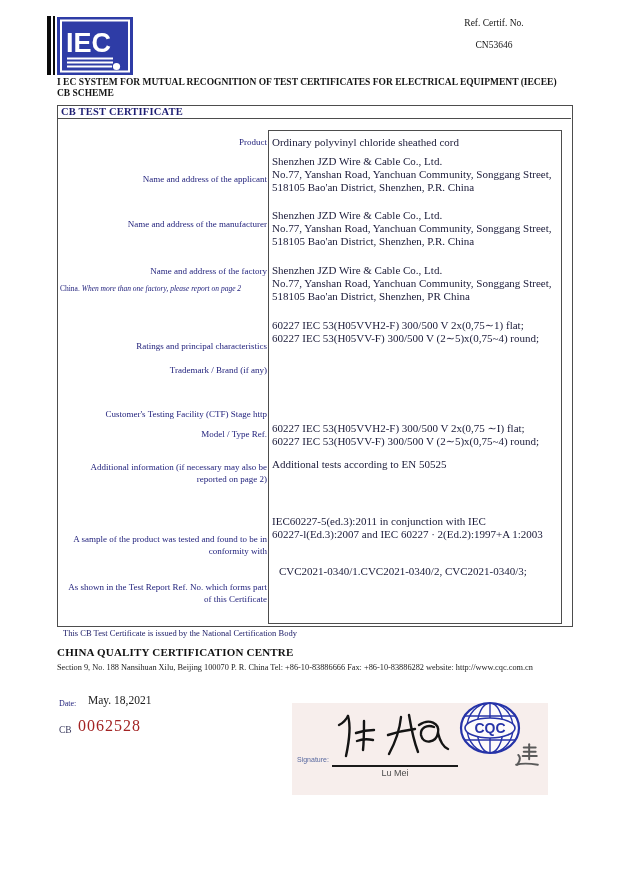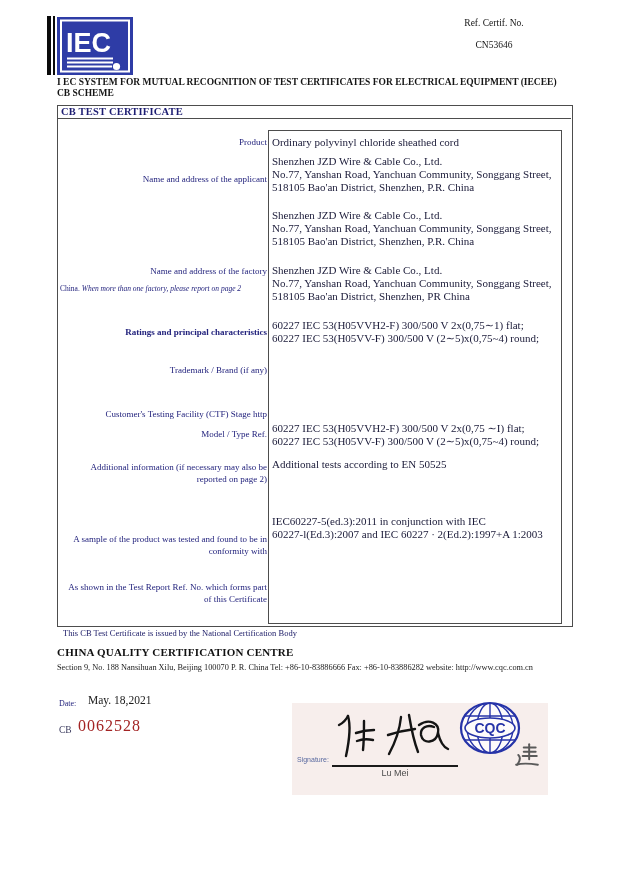--- a/index.html
+++ b/index.html
@@ -55,26 +55,27 @@
 
   <div class="scheme">I EC SYSTEM FOR MUTUAL RECOGNITION OF TEST CERTIFICATES FOR ELECTRICAL EQUIPMENT (IECEE) CB SCHEME</div>
 
   <div class="outer-box"></div>
   <div class="title-bar"></div>
   <div class="cert-title">CB TEST CERTIFICATE</div>
   <div class="inner-box"></div>
 
   <div class="lbl" style="top:137px;">Product</div>
   <div class="lbl" style="top:174px;">Name and address of the applicant</div>
+  <div class="lbl" style="top:219px;">Name and address of the manufacturer</div>
   <div class="lbl" style="top:266px;">Name and address of the factory</div>
   <div class="note" style="top:284px;">
     <span>China.</span>
     <i>When more than one factory, please report on page 2</i>
   </div>
-  <div class="lbl" style="top:327px;font-weight:bold;">Ratings and principal characteristics</div>
+  <div class="lbl" style="top:341px;">Ratings and principal characteristics</div>
   <div class="lbl" style="top:365px;">Trademark / Brand (if any)</div>
   <div class="lbl" style="top:409px;">Customer's Testing Facility (CTF) Stage http</div>
   <div class="lbl" style="top:429px;">Model / Type Ref.</div>
   <div class="lbl" style="top:462px;">Additional information (if necessary may also be reported on page 2)</div>
   <div class="lbl" style="top:534px;">A sample of the product was tested and found to be in conformity with</div>
   <div class="lbl" style="top:582px;">As shown in the Test Report Ref. No. which forms part of this Certificate</div>
 
   <div class="val" style="top:136px;">Ordinary polyvinyl chloride sheathed cord</div>
 
   <div class="val" style="top:155px;">Shenzhen JZD Wire &amp; Cable Co., Ltd.</div>
@@ -93,20 +94,21 @@
   <div class="val" style="top:332px;">60227 IEC 53(H05VV-F) 300/500 V (2∼5)x(0,75~4) round;</div>
 
   <div class="val" style="top:422px;">60227 IEC 53(H05VVH2-F) 300/500 V 2x(0,75 ∼I) flat;</div>
   <div class="val" style="top:435px;">60227 IEC 53(H05VV-F) 300/500 V (2∼5)x(0,75~4) round;</div>
 
   <div class="val" style="top:458px;">Additional tests according to EN 50525</div>
 
   <div class="val" style="top:515px;">IEC60227-5(ed.3):2011 in conjunction with IEC</div>
   <div class="val" style="top:528px;">60227-l(Ed.3):2007 and IEC 60227 · 2(Ed.2):1997+A 1:2003</div>
 
+  <div class="val" style="top:565px;left:279px;">CVC2021-0340/1.CVC2021-0340/2, CVC2021-0340/3;</div>
 
   <div class="issued">This CB Test Certificate is issued by the National Certification Body</div>
 
   <div class="ncb-name">CHINA QUALITY CERTIFICATION CENTRE</div>
   <div class="ncb-addr">Section 9, No. 188 Nansihuan Xilu, Beijing 100070 P. R. China Tel: +86-10-83886666 Fax: +86-10-83886282 website: http://www.cqc.com.cn</div>
 
   <div class="date-lbl">Date:</div>
   <div class="date-val">May. 18,2021</div>
 
   <div class="cb-prefix">CB</div>

